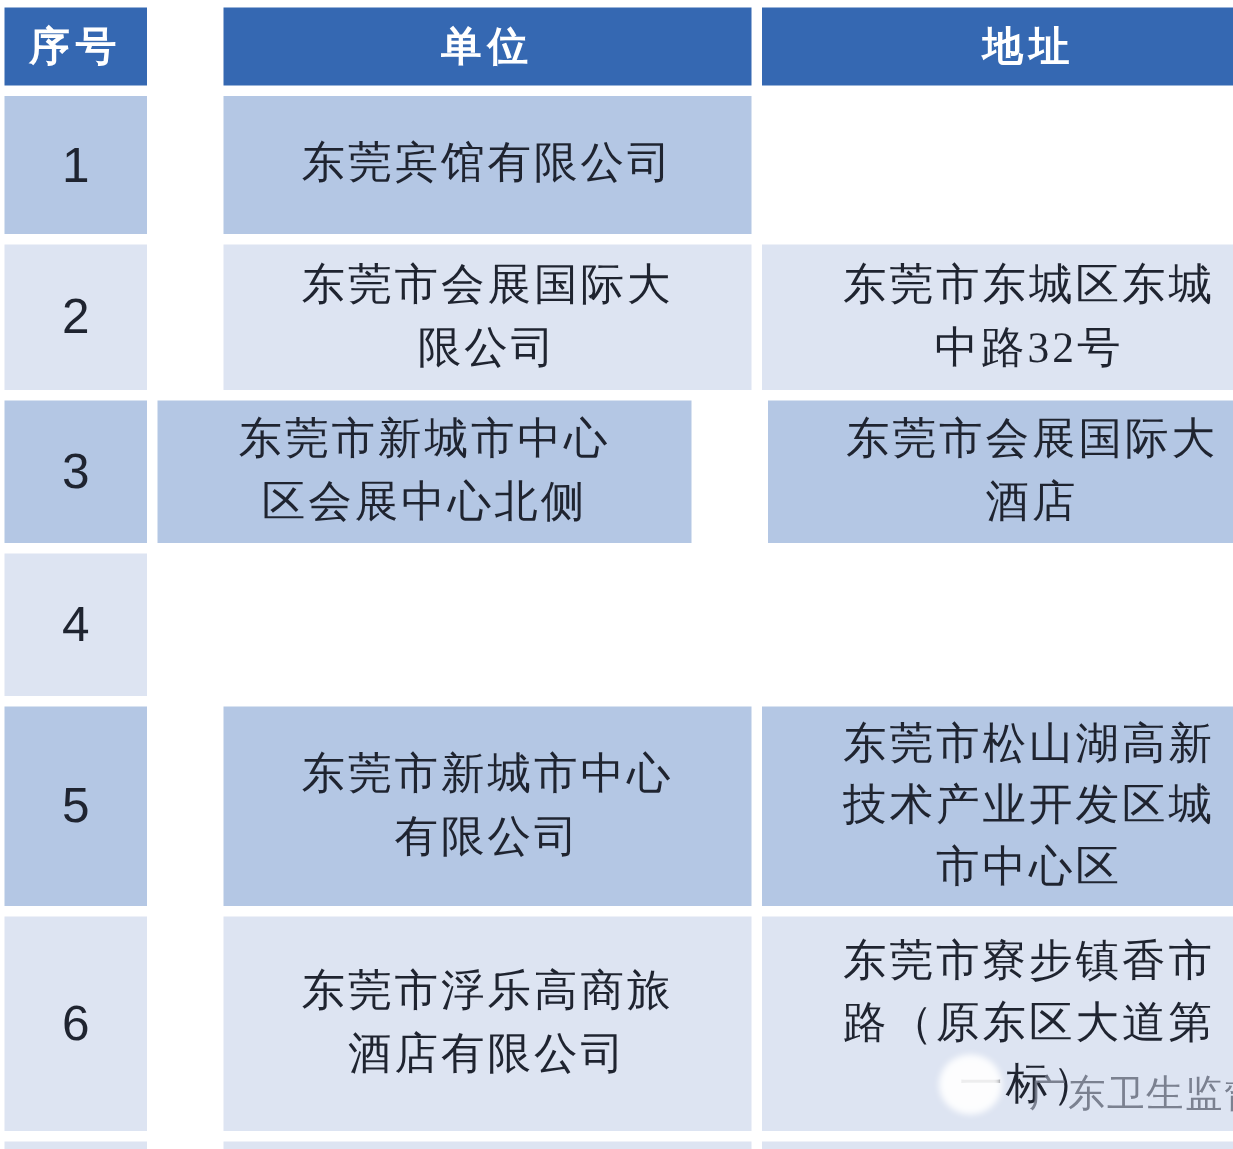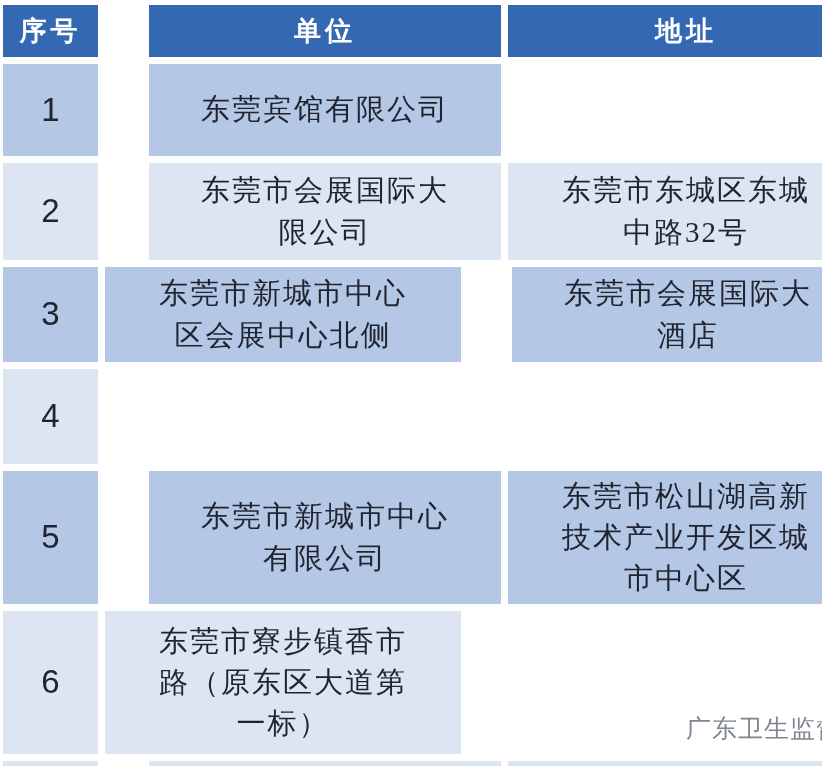--- a/index.html
+++ b/index.html
@@ -101,20 +101,22 @@
     <div class="cell col-no">5</div>
     <div class="cell col-unit">东莞市新城市中心
 有限公司</div>
     <div class="cell col-addr">东莞市松山湖高新
 技术产业开发区城
 市中心区</div>
   </div>
 
   <div class="row body-row even h6">
     <div class="cell col-no">6</div>
+    <div class="cell col-unit">东莞市浮乐高商旅
+酒店有限公司</div>
     <div class="cell col-addr">东莞市寮步镇香市
 路（原东区大道第
 一标）</div>
   </div>
 
   <div class="row sliver">
     <div class="cell col-no"></div>
     <div class="cell col-unit"></div>
     <div class="cell col-addr"></div>
   </div>

